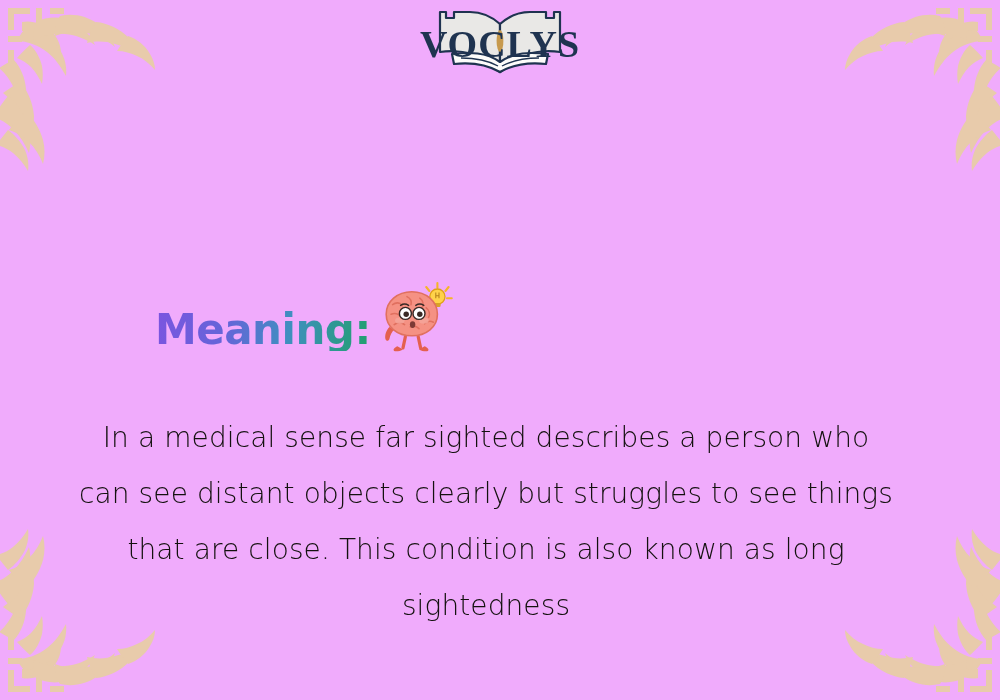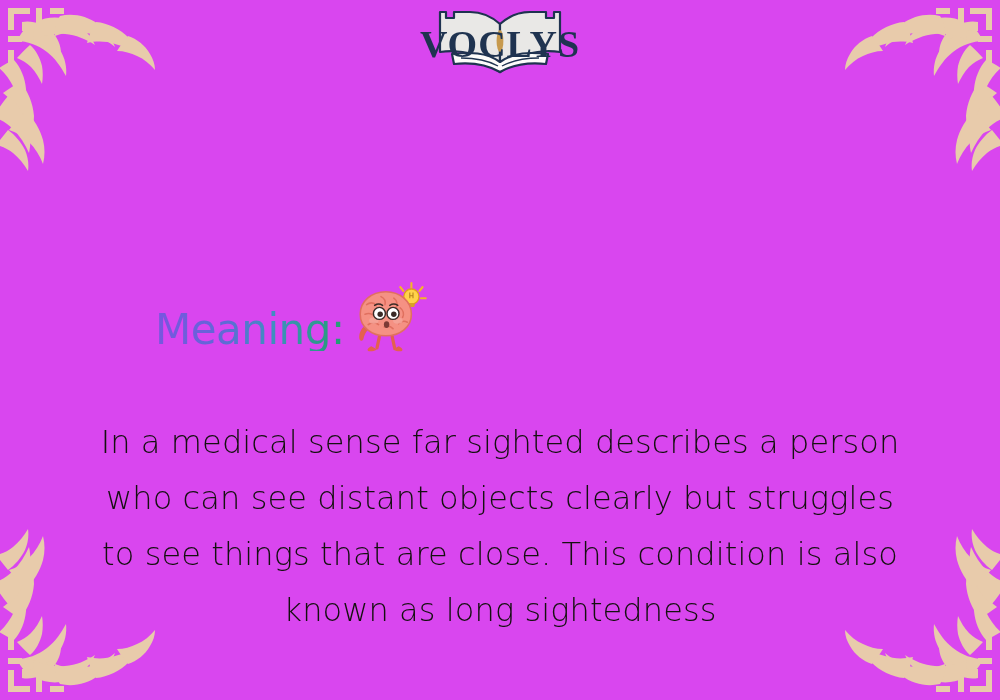--- a/index.html
+++ b/index.html
@@ -10,21 +10,21 @@
     width: 1000px;
     height: 700px;
     overflow: hidden;
     font-family: "Liberation Sans", sans-serif;
   }
 
   #card {
     position: relative;
     width: 1000px;
     height: 700px;
-    background: #d946ef;
+    background: #f0abfc;
     overflow: hidden;
   }
 
   
   .corner {
     position: absolute;
     width: 175px;
     height: 175px;
     pointer-events: none;
   }
@@ -113,47 +113,47 @@
     position: absolute;
     top: 284px;
     left: 155px;
     display: flex;
     align-items: center;
     height: 70px;
   }
   #meaning-label {
     font-family: "DejaVu Sans", "Liberation Sans", sans-serif;
     font-size: 42px;
-    font-weight: 400;
+    font-weight: 700;
     letter-spacing: -0.5px;
     background: linear-gradient(100deg, #7b54e0 0%, #6366d8 34%, #3f8fbf 62%, #21a06c 100%);
     -webkit-background-clip: text;
     background-clip: text;
     color: transparent;
     -webkit-text-fill-color: transparent;
     line-height: 1;
     margin-top: 22px;
   }
   #brain-emoji {
     margin-left: 4px;
     width: 80px;
     height: 80px;
     display: block;
   }
 
   
   #definition {
     position: absolute;
     top: 382px;
-    left: 90px;
+    left: 76px;
     width: 820px;
     text-align: center;
     font-family: "DejaVu Sans", "Liberation Sans", sans-serif;
     font-weight: 300;
-    font-size: 32px;
+    font-size: 28px;
     line-height: 56px;
     color: #14110f;
     letter-spacing: 0.1px;
   }
 </style>
 </head>
 <body>
 
 <div id="card">
 

